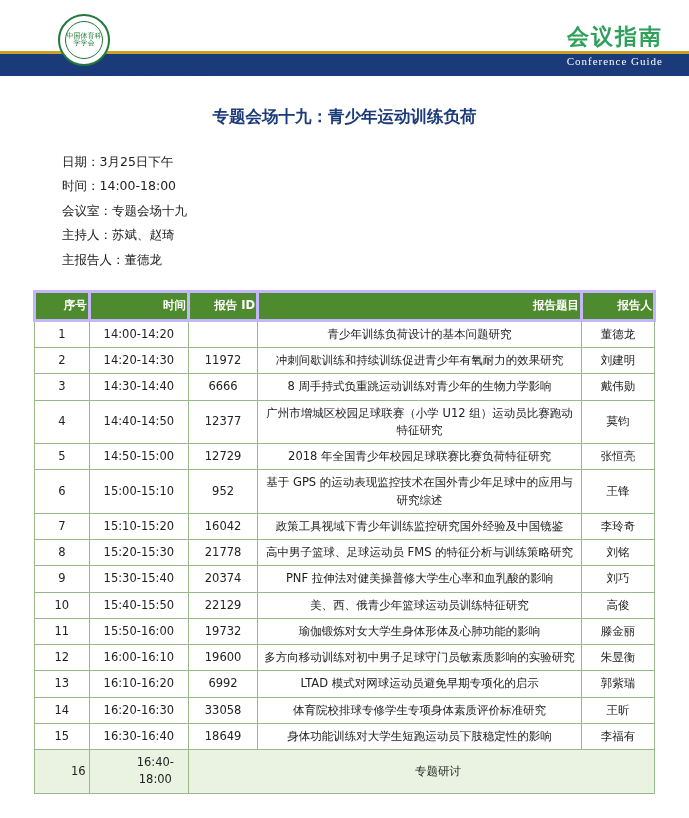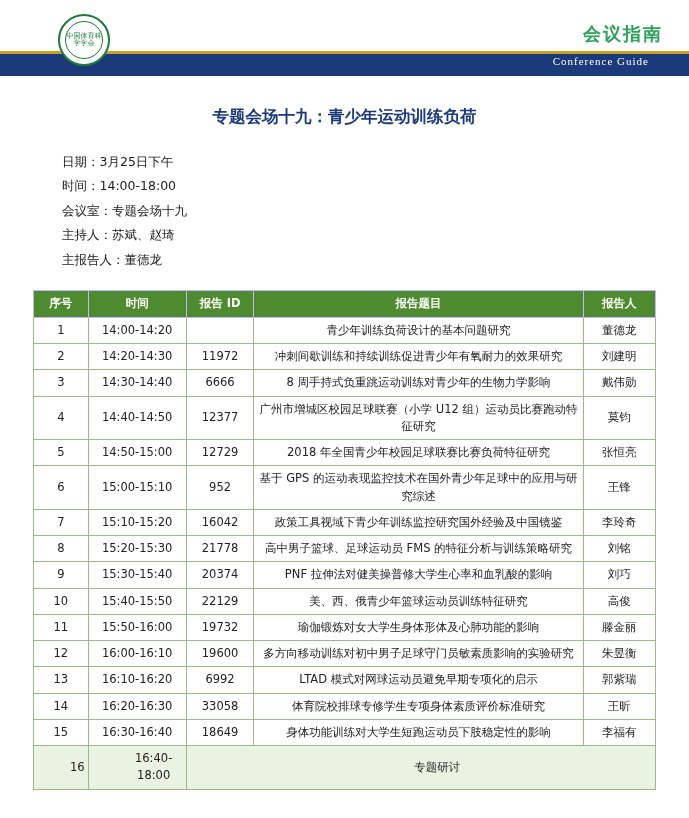--- a/index.html
+++ b/index.html
@@ -82,29 +82,29 @@
     font-size: 8px;
     color: #1a3a7a;
     margin-top: 3px;
     font-family: "Liberation Serif", serif;
   }
   .logo-text-en sup { font-size: 6px; }
   .guide-cn {
     position: absolute;
     right: 26px;
     top: 22px;
-    font-size: 18px;
+    font-size: 22px;
     font-weight: bold;
     color: #2fa05a;
     font-family: Liberation Mono, monospace;
     letter-spacing: 2px;
   }
   .guide-en {
     position: absolute;
-    right: 40px;
+    right: 26px;
     top: 55px;
     font-size: 11px;
     color: #ffffff;
     font-family: "Liberation Serif", serif;
     letter-spacing: 1px;
     margin-left: 21px;
   }
 
   
   .doc-title {
@@ -134,24 +134,24 @@
   table.sessions {
     width: 100%;
     border-collapse: collapse;
     font-size: 11.5px;
     font-family: "DejaVu Sans", sans-serif;
   }
   table.sessions th {
     background: #4e8a2e;
     color: #ffffff;
     font-weight: bold;
-    border: 1px solid #c4b5fd;
+    border: 3px solid #c4b5fd;
     height: 24px;
     font-size: 11.5px;
-    text-align: center;
+    text-align: right;
   }
   table.sessions td {
     border: 1px solid #9ab98a;
     text-align: center;
     padding: 4px 3px;
     color: #222;
     line-height: 1.5;
   }
   .col-no    { width: 42px; }
   .col-time  { width: 96px; }

